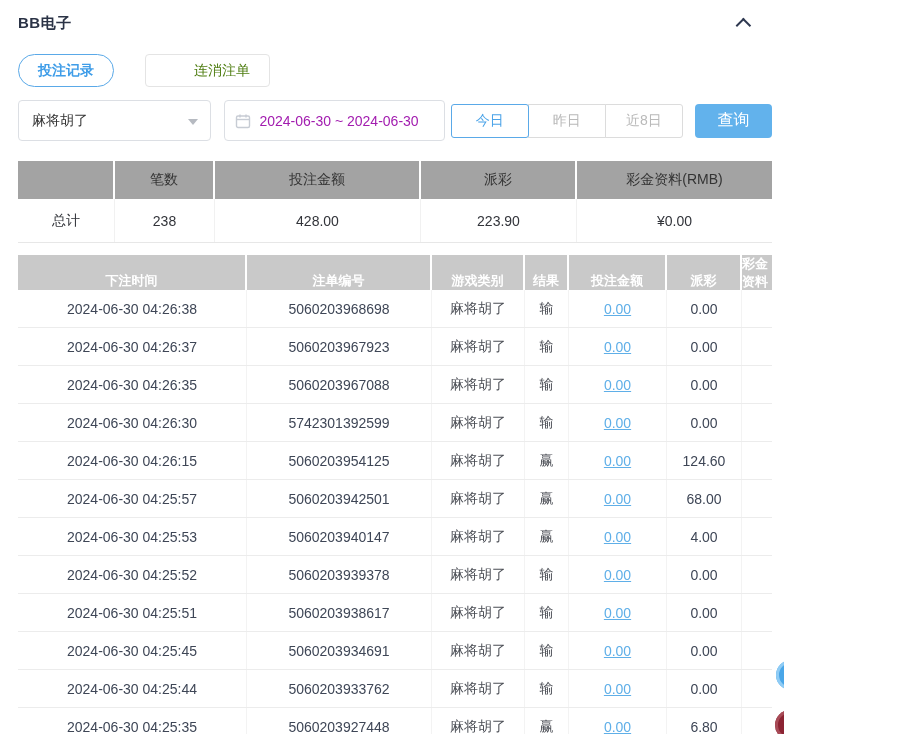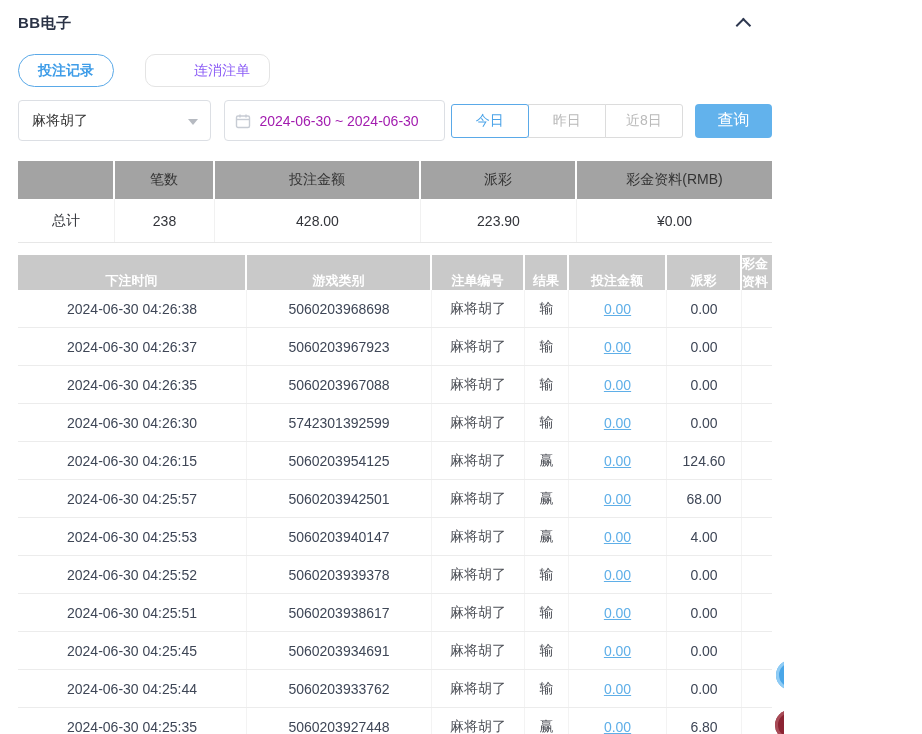--- a/index.html
+++ b/index.html
@@ -10,21 +10,21 @@
   
   .panel-header { display:flex; justify-content:space-between; align-items:center; height:26px; }
   .panel-title { font-size:15px; font-weight:bold; color:#2b3346; letter-spacing:.5px; }
   .collapse-btn { width:26px; height:22px; margin-right:14px; display:flex; align-items:center; justify-content:center; cursor:pointer; }
   .chevron-up { width:11px; height:11px; border-top:2px solid #2e3850; border-left:2px solid #2e3850; transform:rotate(45deg) translateY(3px); }
 
   
   .tabs { display:flex; gap:31px; margin-top:18px; }
   .tab { height:33px; padding:0 19px; display:flex; align-items:center; font-size:14px; background:#fff; cursor:pointer; }
   .tab.active { color:#3f9de8; border:1px solid #5aa9e8; border-radius:17px; font-weight:bold; }
-  .tab.inactive { color:#8b5cf6; border:1px solid #e4e4e4; border-radius:10px;padding-left:48px; }
+  .tab.inactive { color:#4d7c0f; border:1px solid #e4e4e4; border-radius:4px;padding-left:48px; }
 
   
   .filters { display:flex; align-items:center; margin-top:13px; }
   .select-box { position:relative; width:197px; height:41px; border:1px solid #dcdfe4; border-radius:4px;
     display:flex; align-items:center; padding:0 26px 0 13px; font-size:14px; color:#333; cursor:pointer; background:#fff; }
   .caret { position:absolute; right:12px; top:18px; width:0; height:0;
     border-left:5px solid transparent; border-right:5px solid transparent; border-top:6px solid #b6bac1; }
   .date-box { width:225px; height:41px; border:1px solid #dcdfe4; border-radius:4px; margin-left:13px;
     display:flex; align-items:center; padding:4px 10px; font-size:14px; color:#a21caf; background:#fff; cursor:pointer; }
   .cal-icon { margin-right:8px; display:flex; }
@@ -129,22 +129,22 @@
       <div class="td">238</div>
       <div class="td">428.00</div>
       <div class="td">223.90</div>
       <div class="td">¥0.00</div>
     </div>
   </div>
 
   <div class="records">
     <div class="hrow">
       <div class="th">下注时间</div>
+      <div class="th">注单编号</div>
       <div class="th">游戏类别</div>
-      <div class="th">注单编号</div>
       <div class="th">结果</div>
       <div class="th">投注金额</div>
       <div class="th">派彩</div>
       <div class="th">彩金资料(RMB)</div>
     </div>
     <div>
         <div class="tr">
           <div class="td time">2024-06-30 04:26:38</div>
           <div class="td order">5060203968698</div>
           <div class="td game">麻将胡了</div>

